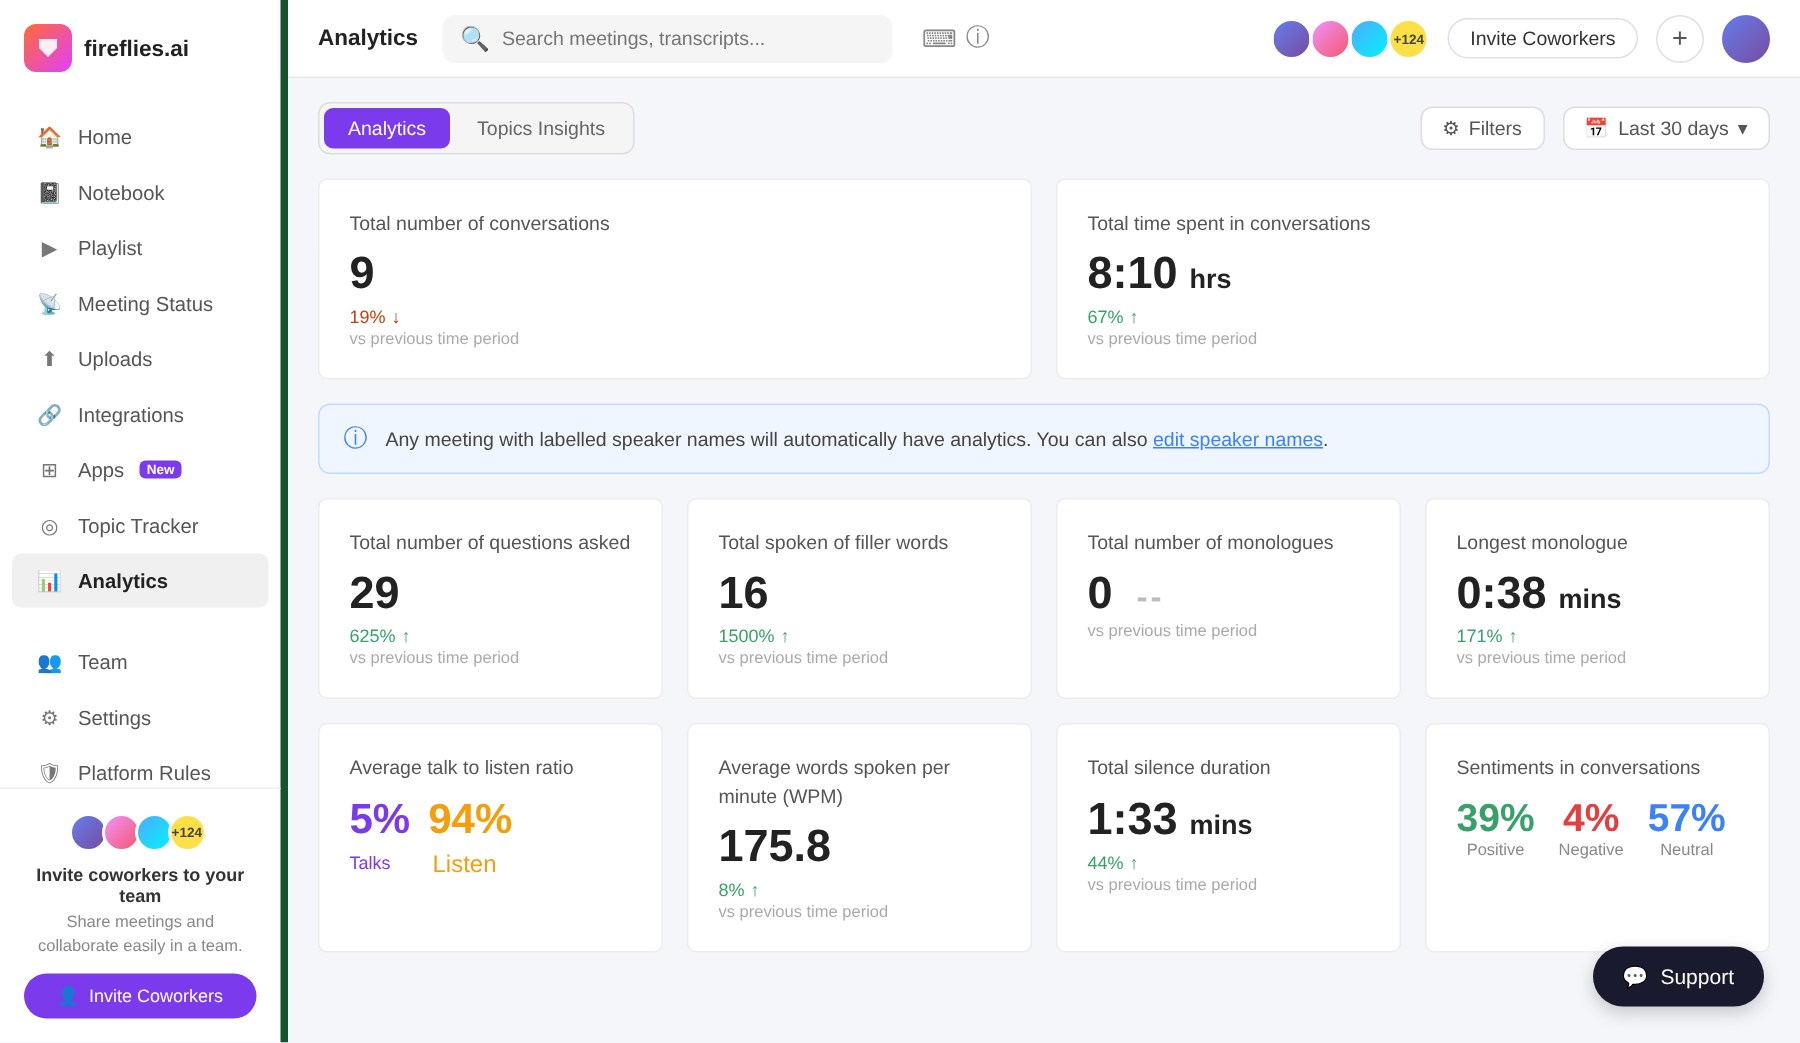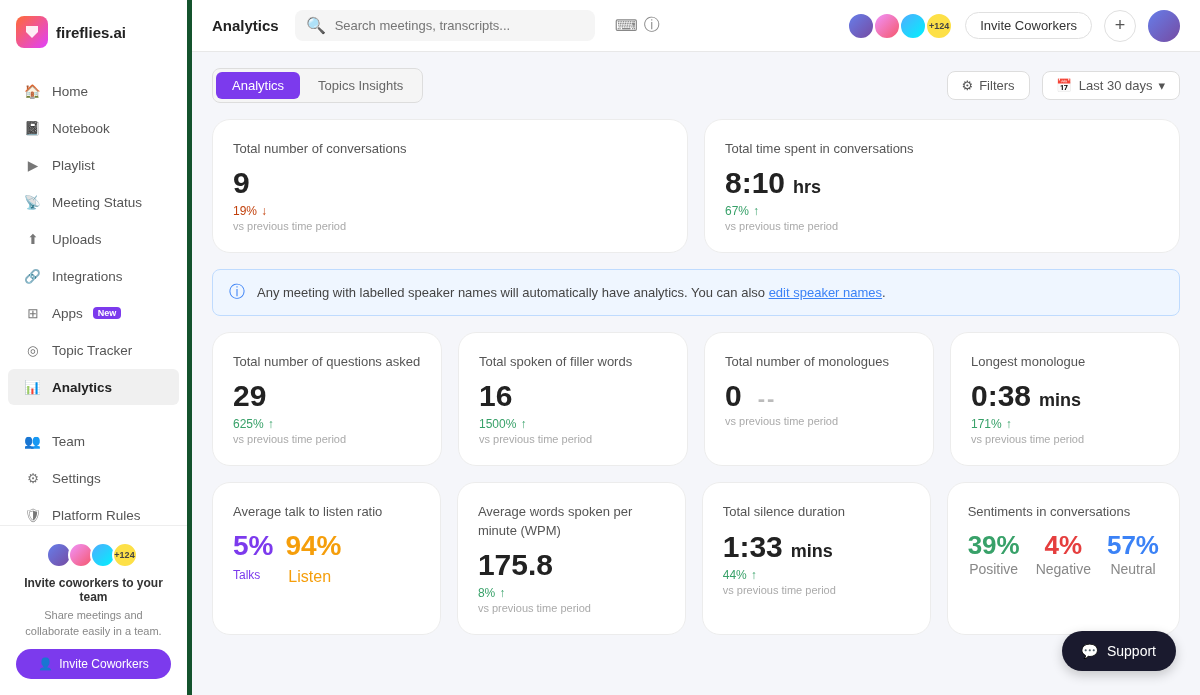--- a/index.html
+++ b/index.html
@@ -282,21 +282,21 @@
       margin-bottom: 16px;
     }
     .stats-row-4 {
       display: grid;
       grid-template-columns: 1fr 1fr 1fr 1fr;
       gap: 16px;
       margin-bottom: 16px;
     }
     .stat-card {
       background: #fff;
-      border-radius: 18px;
+      border-radius: 6px;
       padding: 20px;
       border: 1px solid #ececec;
     }
     .stat-label {
       font-size: 13px;
       color: #555;
       margin-bottom: 8px;
       line-height: 1.4;
     }
     .stat-value {
@@ -361,21 +361,21 @@
     
     .sentiments-row {
       display: flex;
       gap: 16px;
       align-items: baseline;
       margin-top: 4px;
     }
     .sentiment-positive { font-size: 26px; font-weight: 700; color: #38a169; }
     .sentiment-negative { font-size: 26px; font-weight: 700; color: #e53e3e; }
     .sentiment-neutral { font-size: 26px; font-weight: 700; color: #3b82f6; }
-    .sentiment-label { font-size: 14px; color: #888; text-align: right; }
+    .sentiment-label { font-size: 11px; color: #888; text-align: right; }
     .sentiment-col { display: flex; flex-direction: column; align-items: center; }
 
     
     .support-btn {
       position: fixed;
       bottom: 24px;
       right: 24px;
       background: #1a1a2e;
       color: white;
       border: none;

